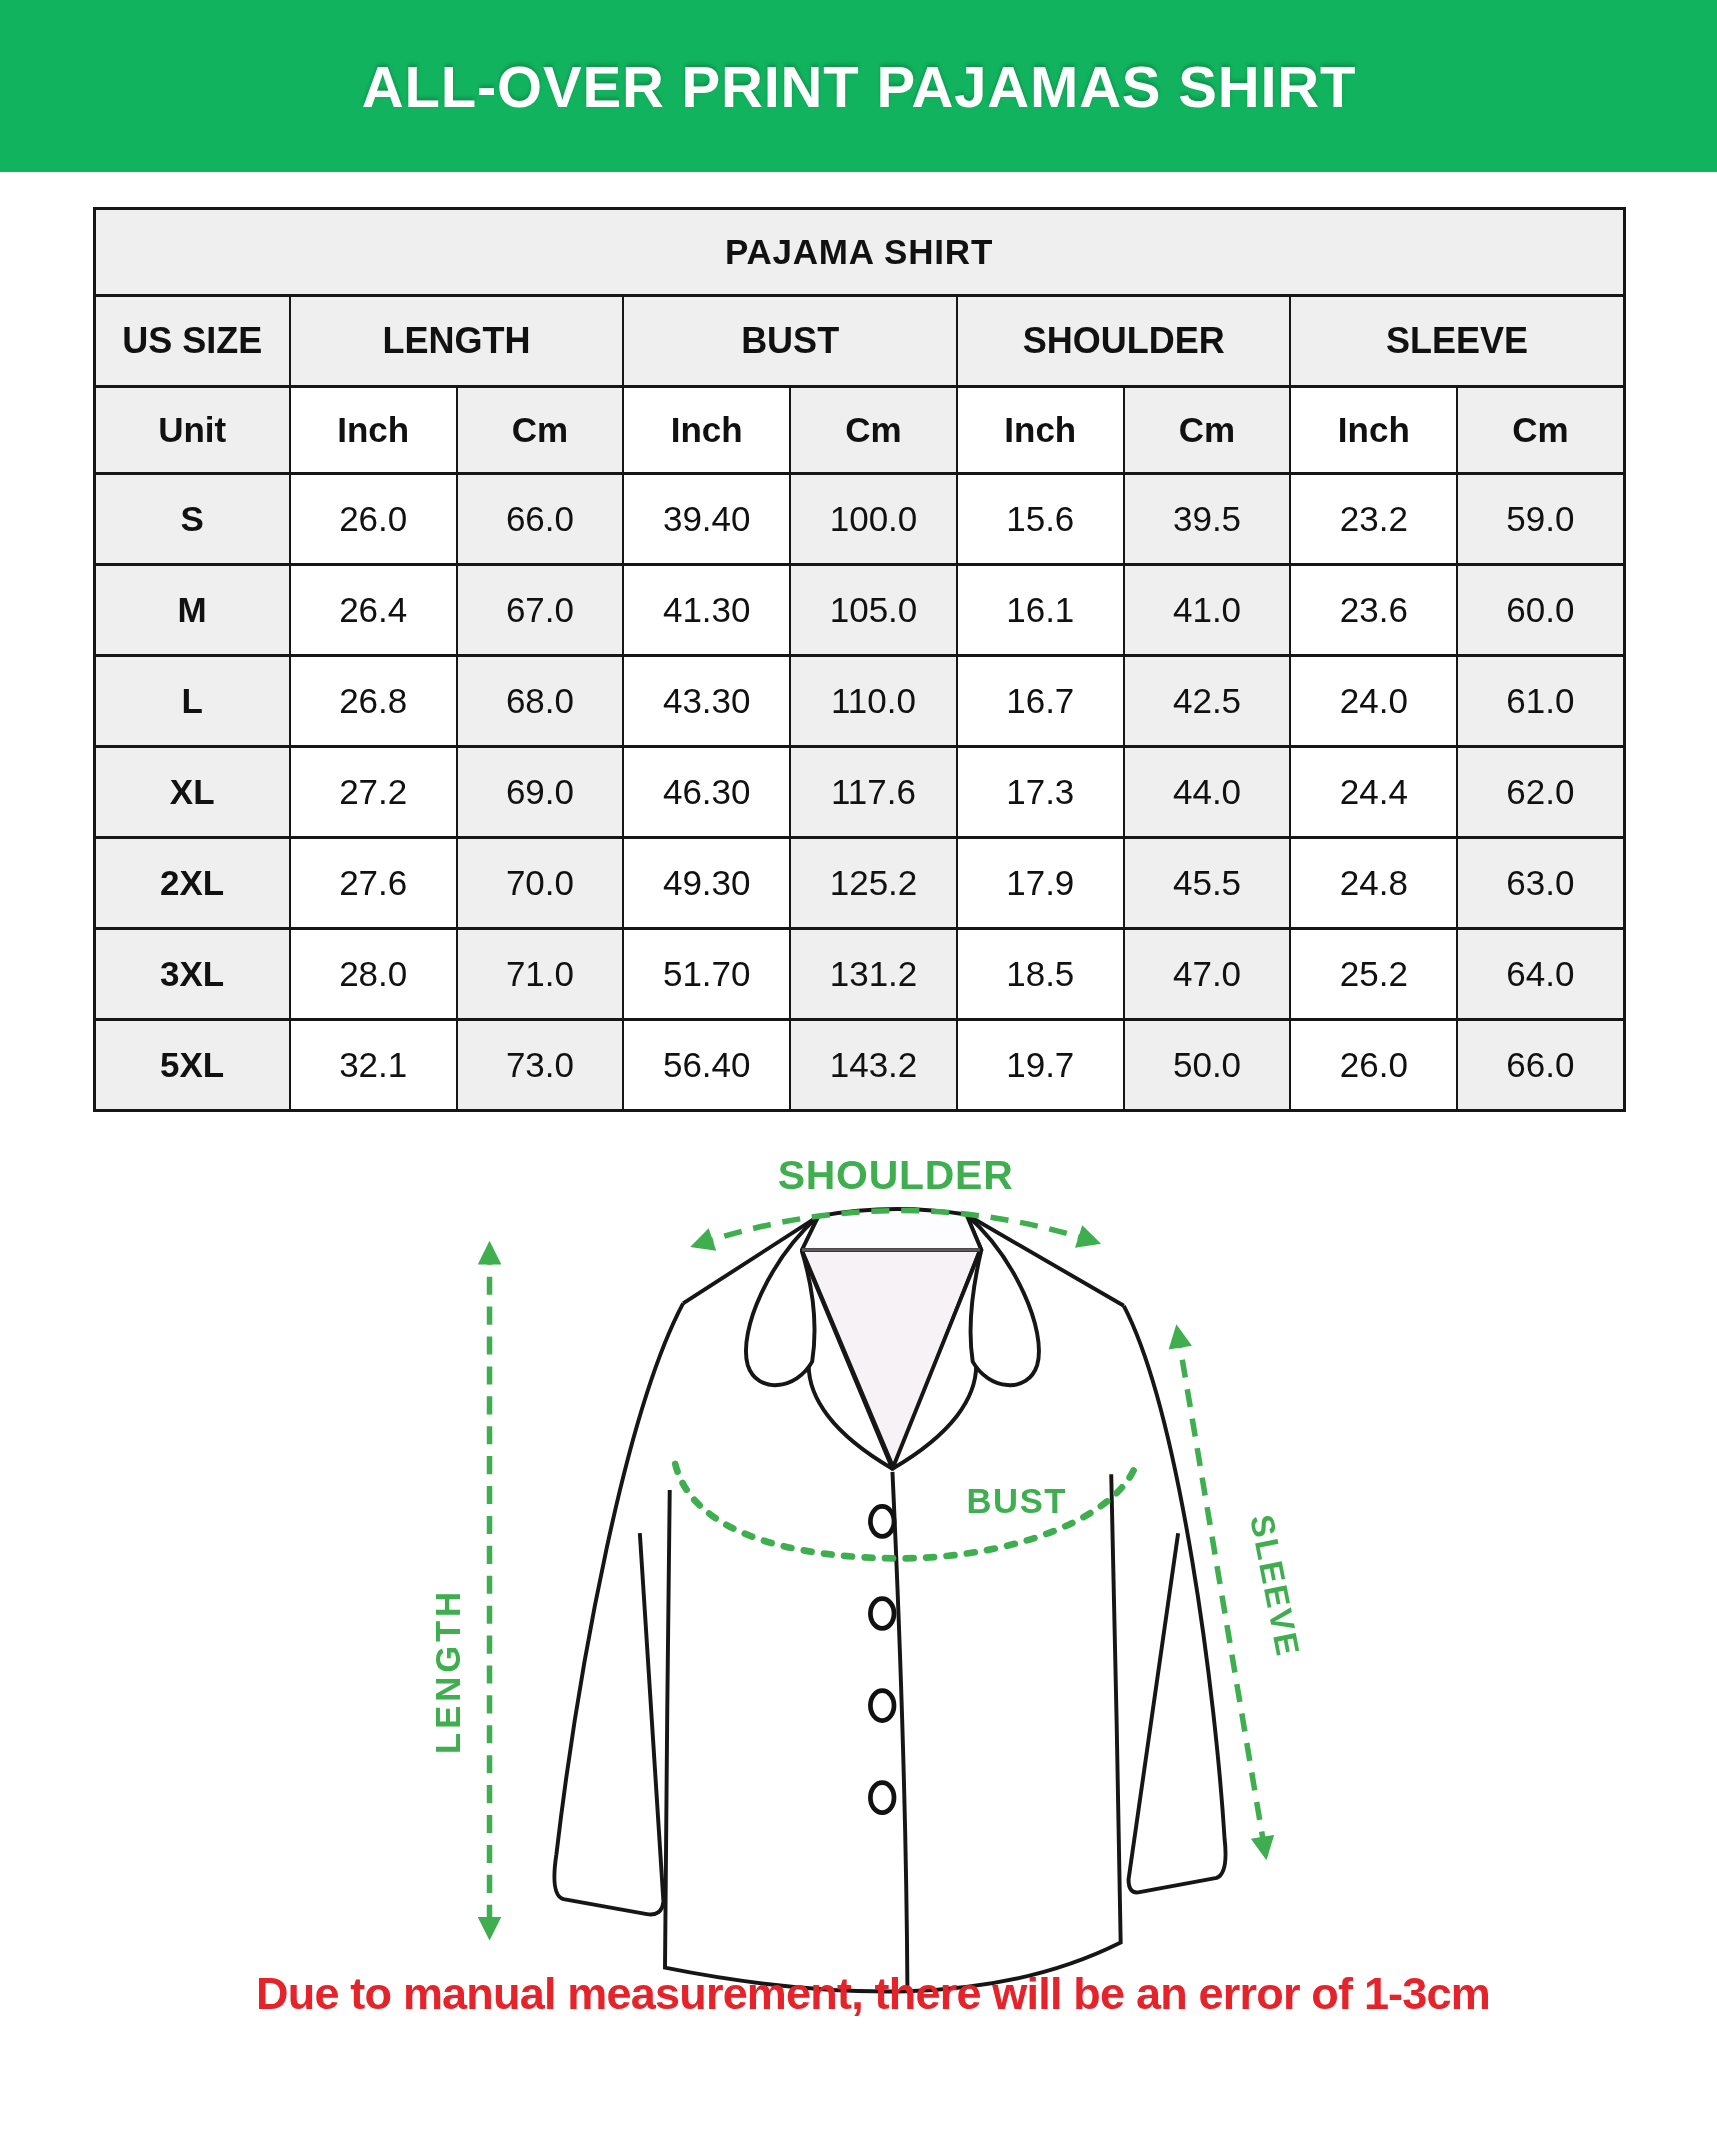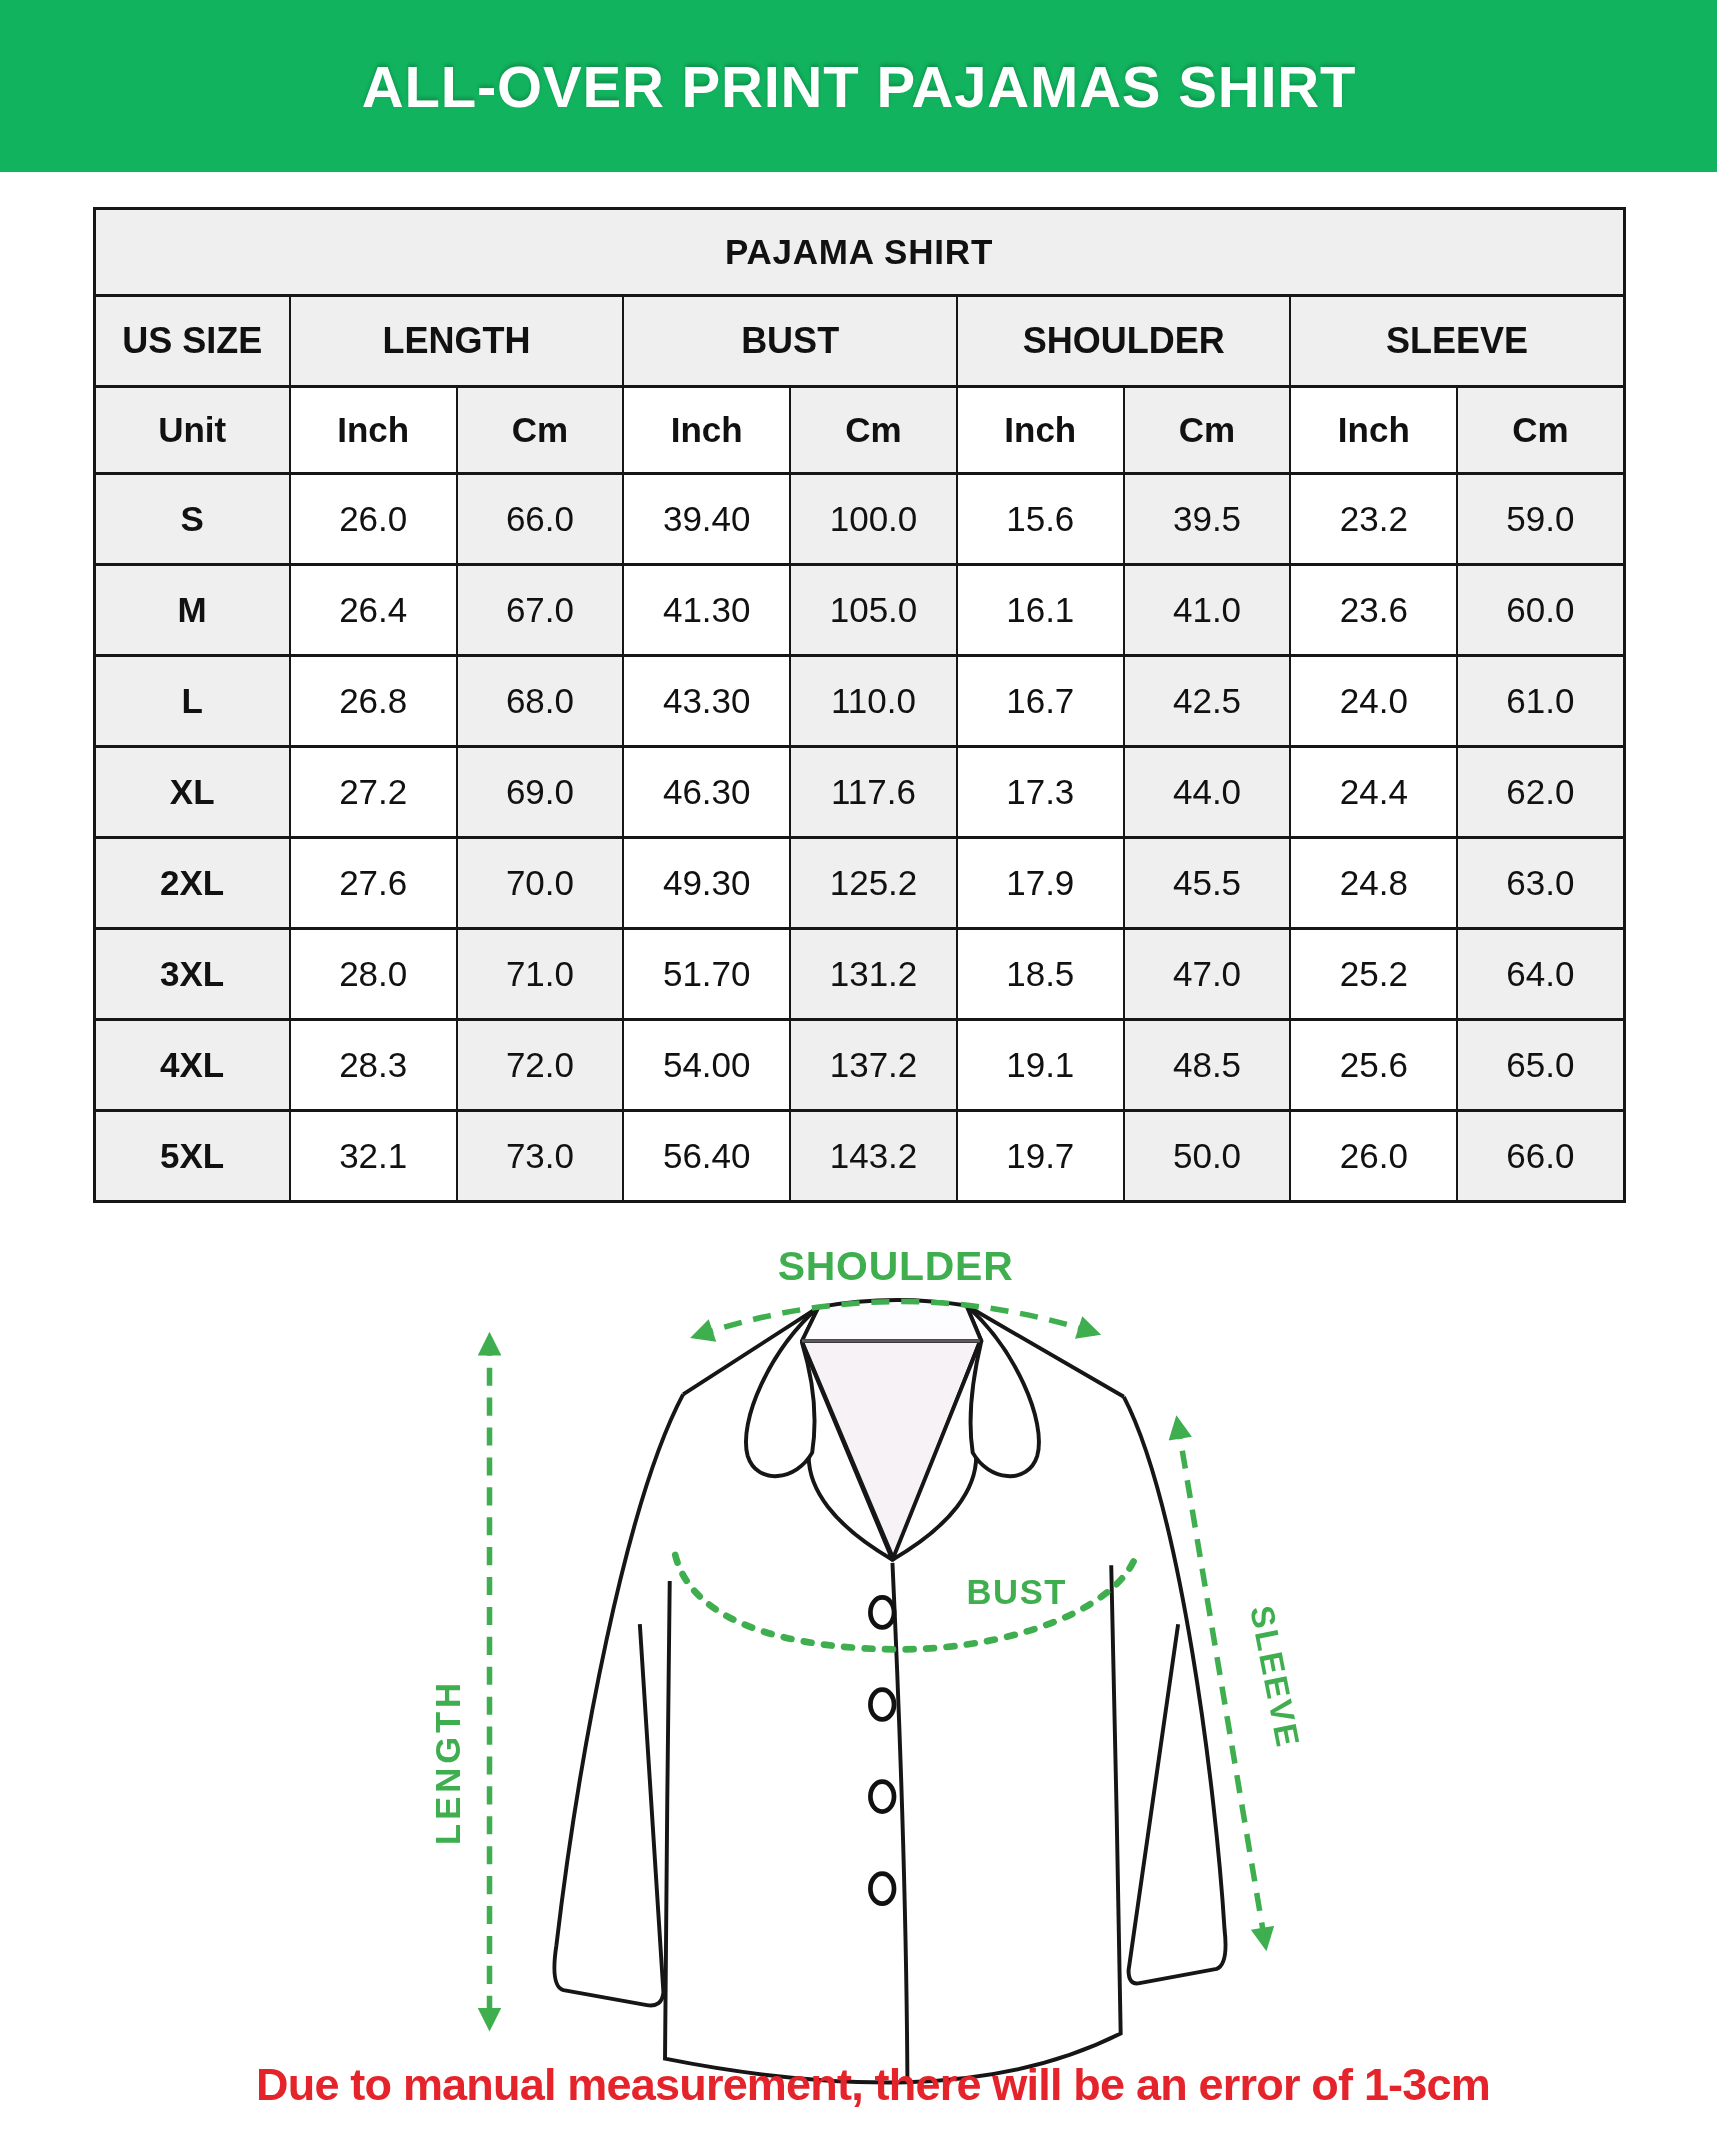--- a/index.html
+++ b/index.html
@@ -164,31 +164,20 @@
             <td class="value-cell">28.0</td>
             <td class="value-cell c-gray">71.0</td>
             <td class="value-cell">51.70</td>
             <td class="value-cell c-gray">131.2</td>
             <td class="value-cell">18.5</td>
             <td class="value-cell c-gray">47.0</td>
             <td class="value-cell">25.2</td>
             <td class="value-cell c-gray">64.0</td>
           </tr>
           <tr>
-            <td class="c-gray b size-cell">4XL</td>
-            <td class="value-cell">28.3</td>
-            <td class="value-cell c-gray">72.0</td>
-            <td class="value-cell">54.00</td>
-            <td class="value-cell c-gray">137.2</td>
-            <td class="value-cell">19.1</td>
-            <td class="value-cell c-gray">48.5</td>
-            <td class="value-cell">25.6</td>
-            <td class="value-cell c-gray">65.0</td>
-          </tr>
-          <tr>
             <td class="c-gray b size-cell">5XL</td>
             <td class="value-cell">32.1</td>
             <td class="value-cell c-gray">73.0</td>
             <td class="value-cell">56.40</td>
             <td class="value-cell c-gray">143.2</td>
             <td class="value-cell">19.7</td>
             <td class="value-cell c-gray">50.0</td>
             <td class="value-cell">26.0</td>
             <td class="value-cell c-gray">66.0</td>
           </tr>

